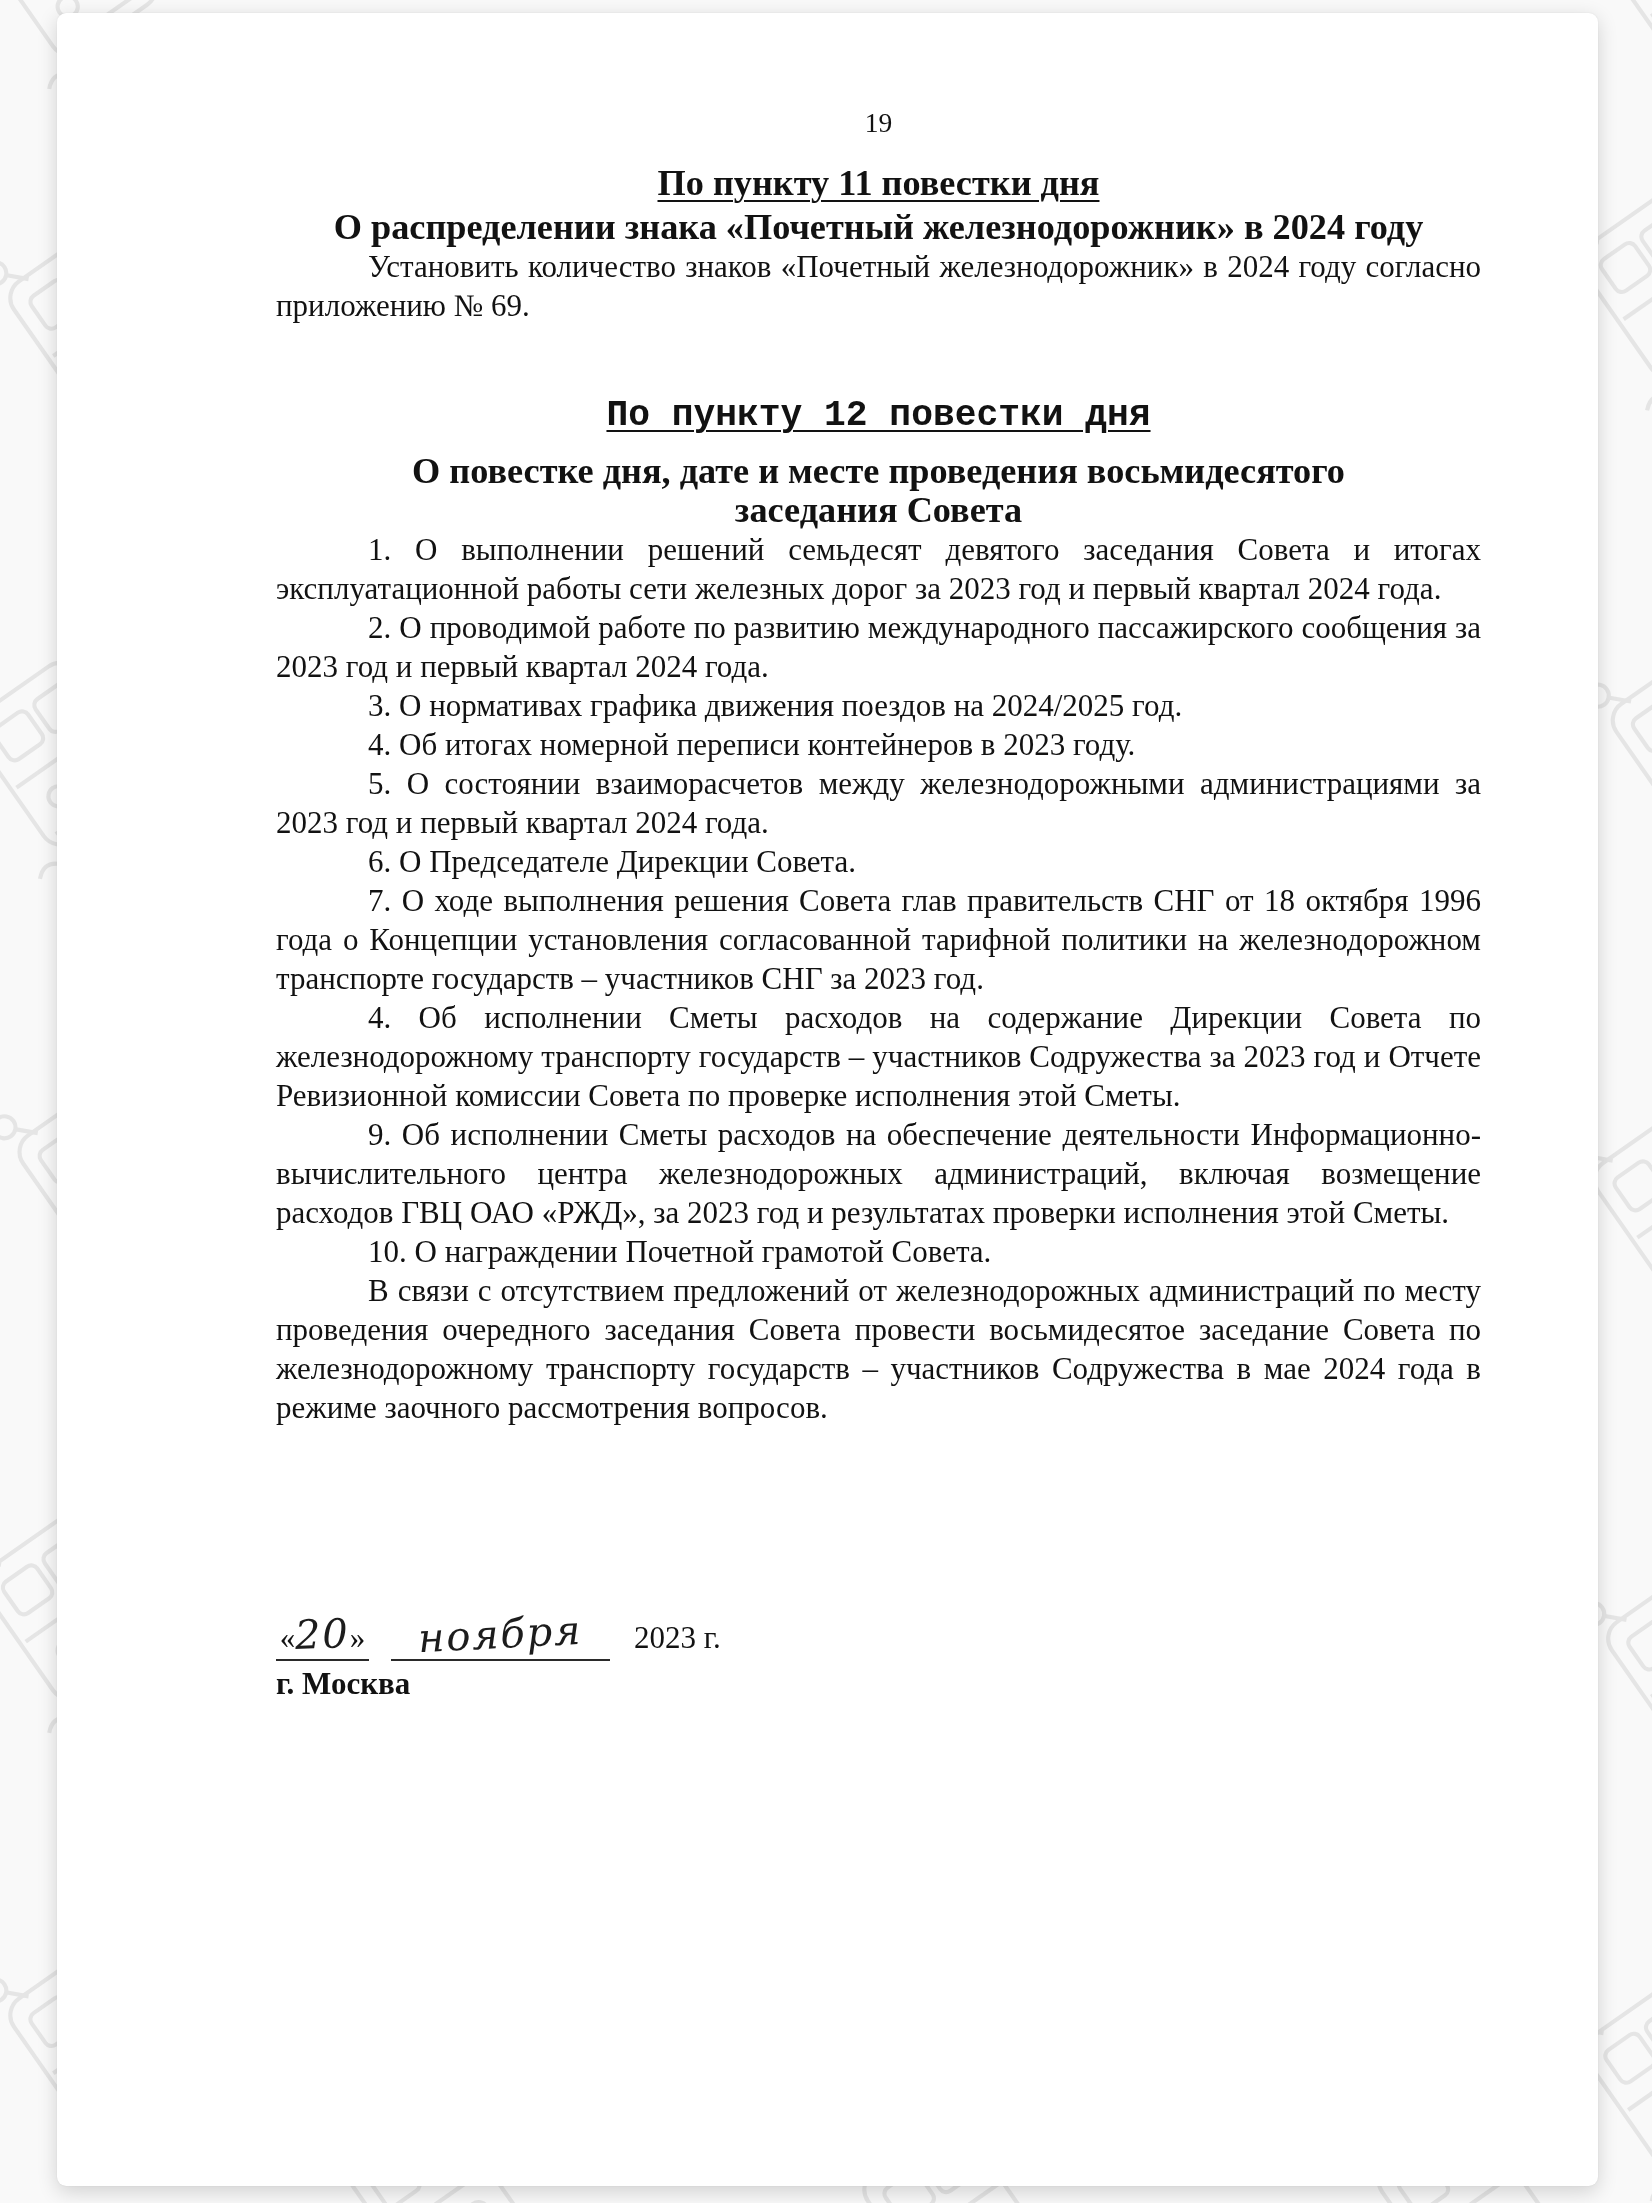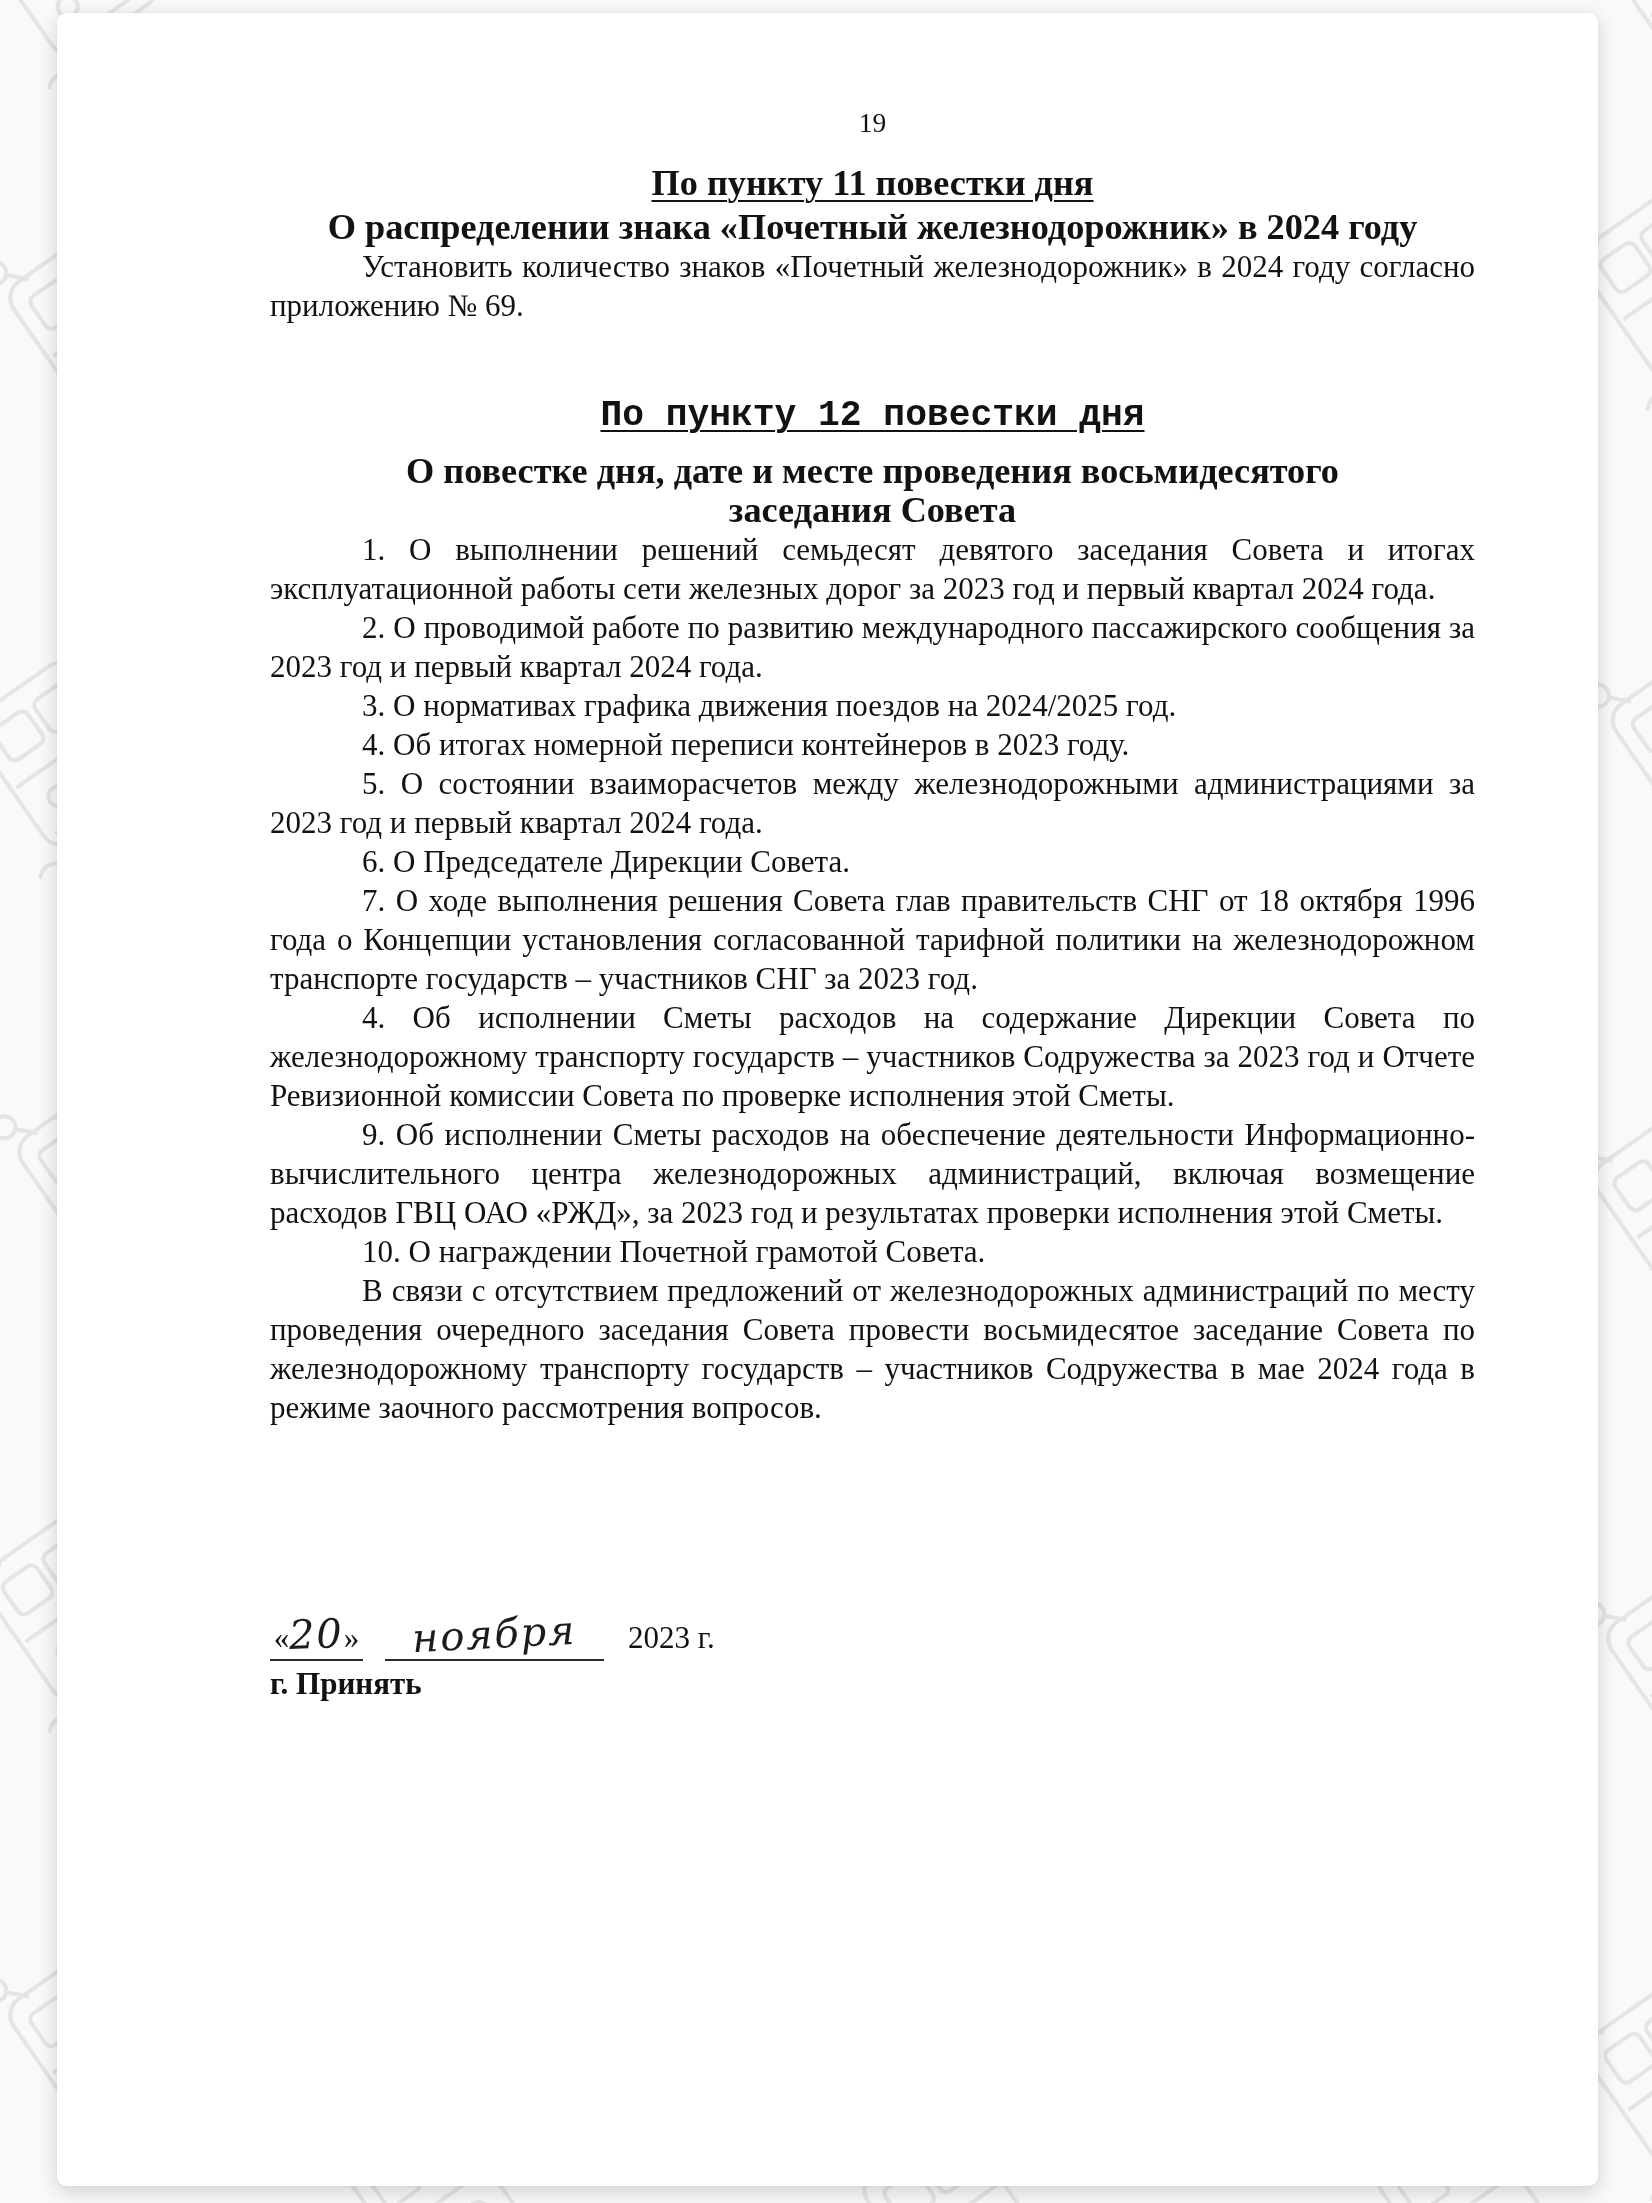--- a/index.html
+++ b/index.html
@@ -17,21 +17,21 @@
 
   
   .page {
     position: absolute; left: 57px; top: 13px;
     width: 1541px; height: 2173px;
     background: #ffffff;
     border-radius: 9.2px;
     box-shadow: 0 5.5px 20px rgba(0,0,0,0.16), 0 0 1.8px rgba(0,0,0,0.08);
   }
   .content {
-    position: absolute; left: 213px; top: 0;
+    position: absolute; left: 219px; top: 0;
     width: 1205px;
     color: #121212;
     font-size: 31px;
     line-height: 39px;
   }
 
   .pagenum { margin-top: 92px; text-align: center; font-size: 27.5px; line-height: 35px; }
 
   .heading {
     font-weight: bold; text-align: center;
@@ -163,18 +163,18 @@
       <p class="body">9. Об исполнении Сметы расходов на обеспечение деятельности Информационно-вычислительного центра железнодорожных администраций, включая возмещение расходов ГВЦ ОАО «РЖД», за 2023 год и результатах проверки исполнения этой Сметы.</p>
       <p class="body">10. О награждении Почетной грамотой Совета.</p>
     </div>
 
     <p class="body closing">В связи с отсутствием предложений от железнодорожных администраций по месту проведения очередного заседания Совета провести восьмидесятое заседание Совета по железнодорожному транспорту государств – участников Содружества в мае 2024 года в режиме заочного рассмотрения вопросов.</p>
 
     <div class="dateblock">
       <div class="date-line">
         <span class="u u-day"><span>«</span><span class="hand hand-day">20</span><span>»</span></span><span class="u u-month"><span class="hand hand-month">ноября</span></span><span>2023 г.</span>
       </div>
-      <div class="city">г. Принять</div>
+      <div class="city">г. Москва</div>
     </div>
 
   </div>
 </div>
 
 
 </body></html>

